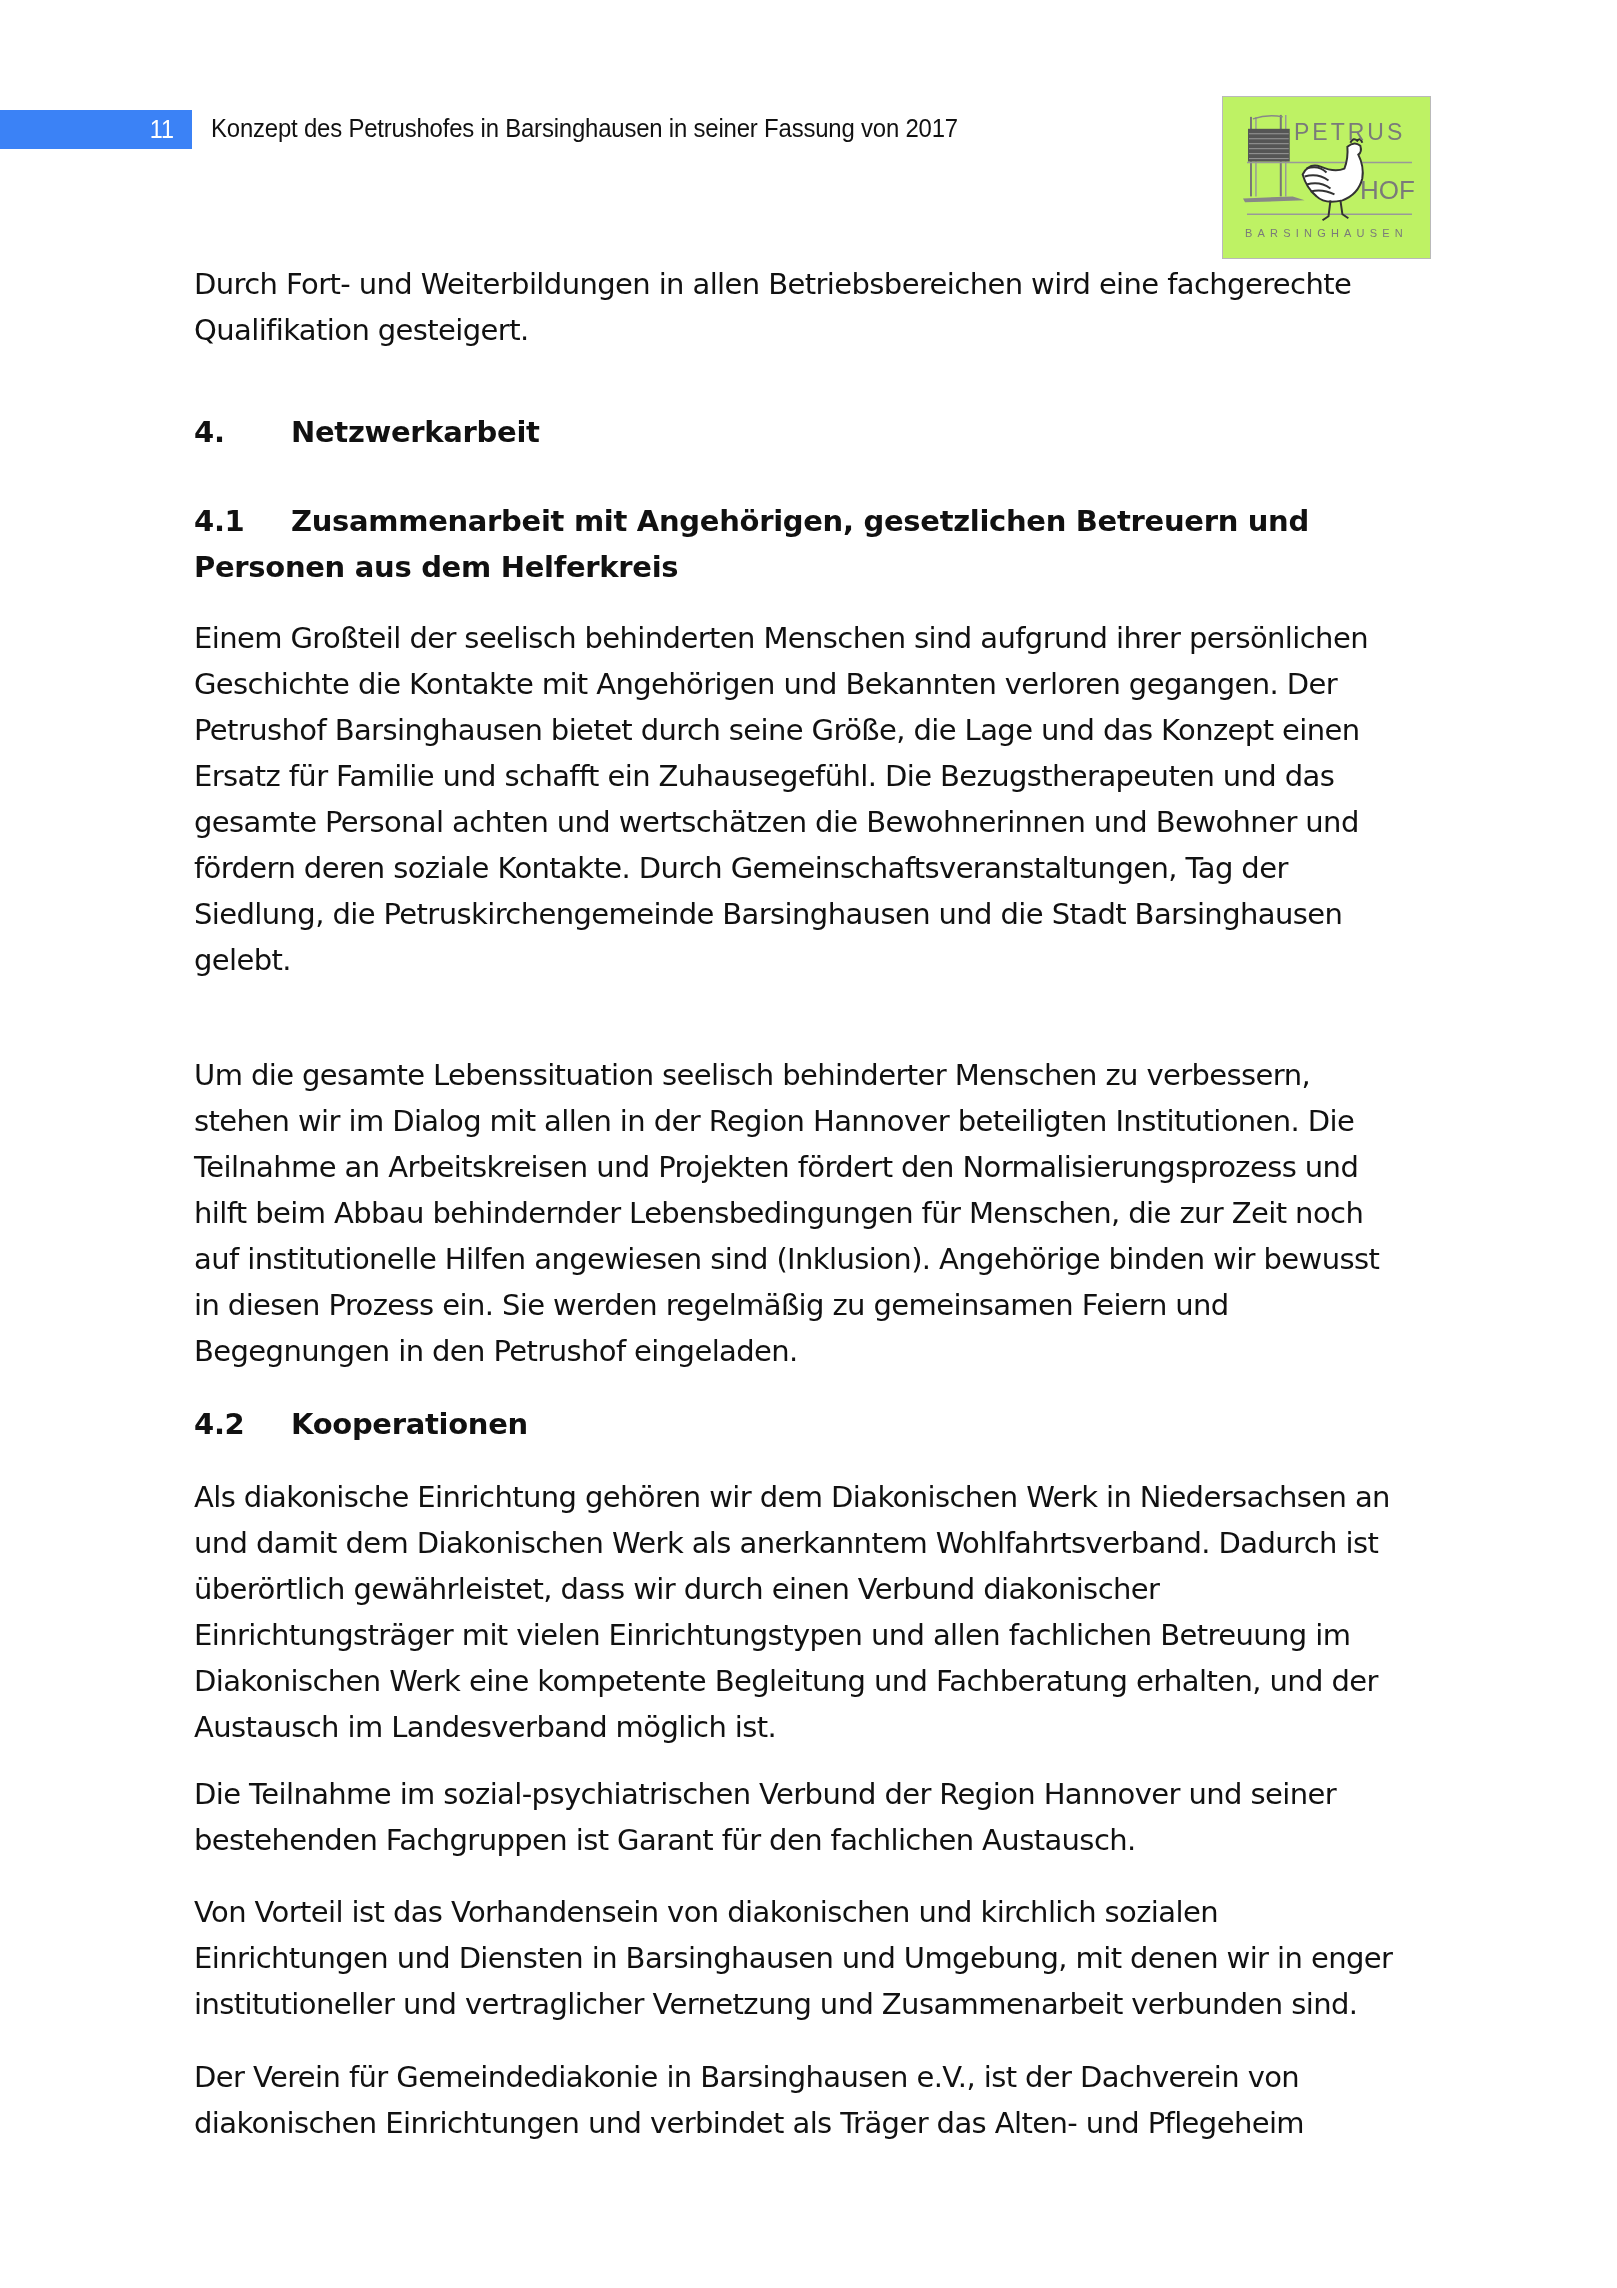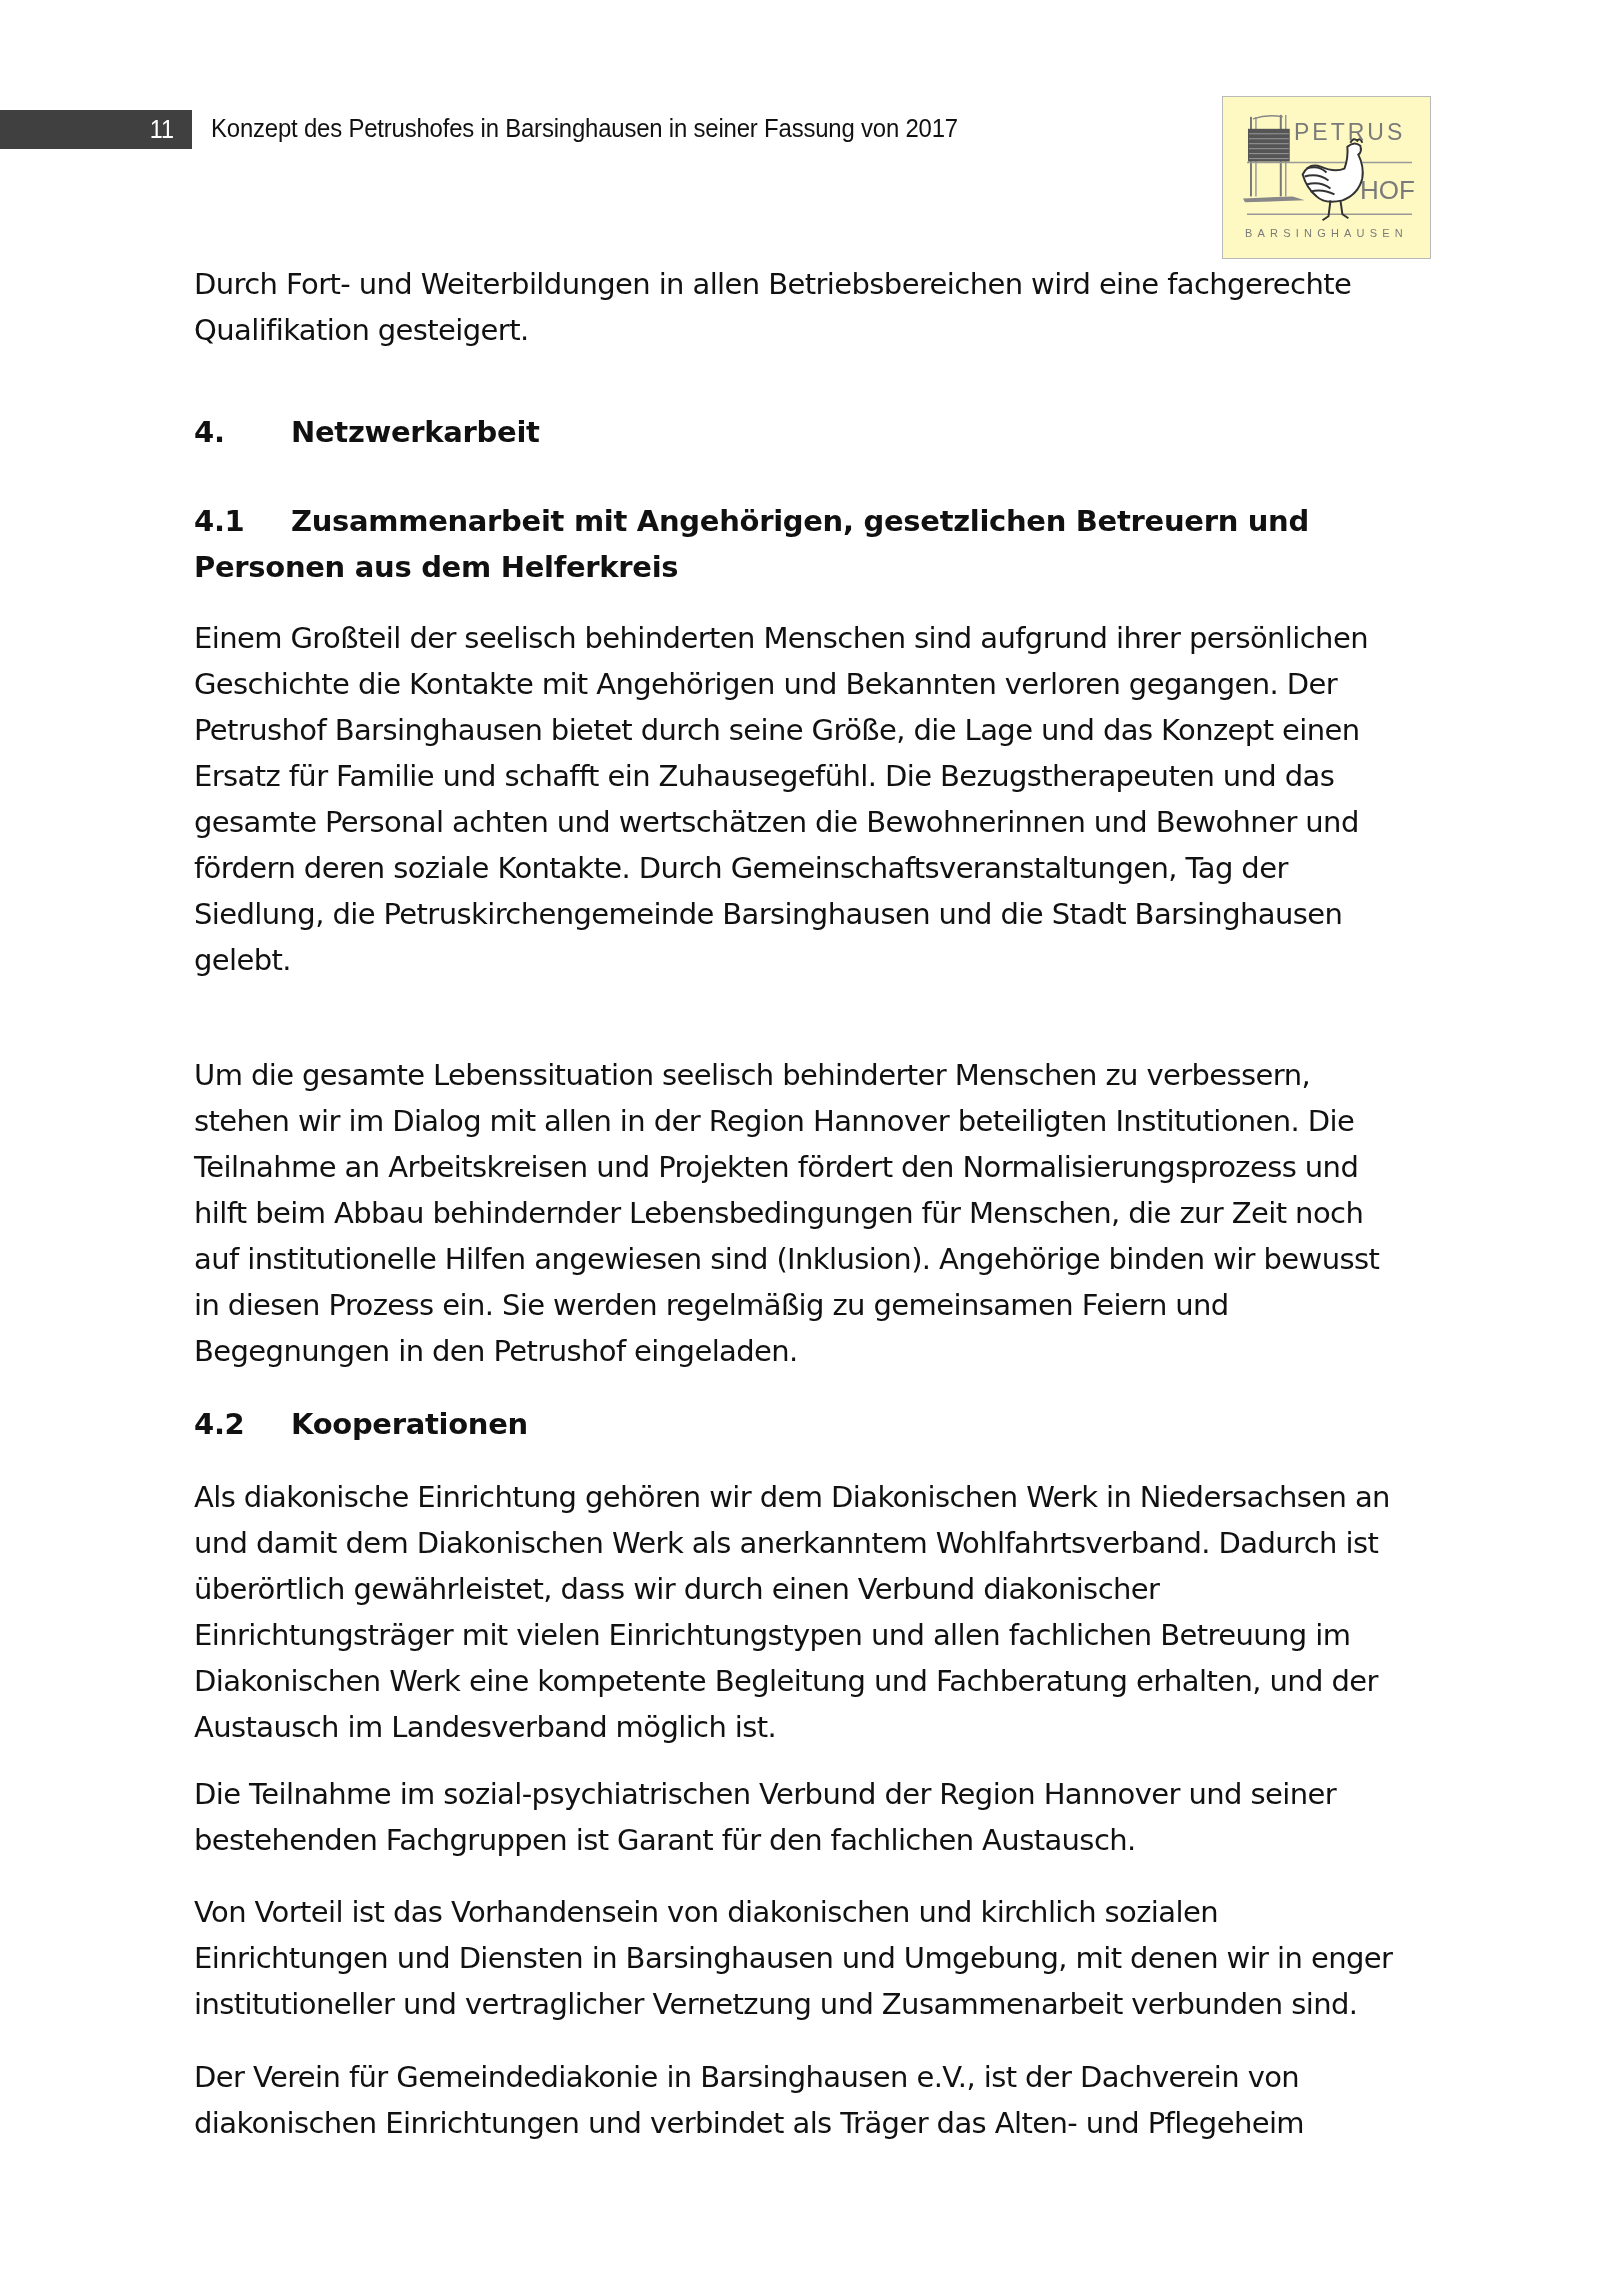--- a/index.html
+++ b/index.html
@@ -1,27 +1,27 @@
 <!DOCTYPE html>
 <html><head>
 <meta charset="utf-8">
 <style>
   html, body { margin: 0; padding: 0; background: #ffffff; }
   body { width: 1618px; height: 2289px; position: relative; overflow: hidden;
          font-family: "DejaVu Sans", sans-serif; color: #111111; }
   .page-num-bar { position: absolute; left: 0; top: 110px; width: 192px; height: 39px;
-                  background: #404040; }
+                  background: #3b82f6; }
   .page-num { position: absolute; right: 18px; top: 4px; color: #ffffff;
               font-family: "Liberation Sans Narrow", "Liberation Sans", sans-serif;
               font-size: 26px; line-height: 30px; transform: scaleX(0.9); transform-origin: right; }
   .header-title { position: absolute; left: 211px; top: 112px; font-size: 26px; line-height: 32px;
                   font-family: "Liberation Sans", sans-serif; color: #111; letter-spacing: -0.2px;
                   transform: scaleX(0.92); transform-origin: left; white-space: nowrap; }
   .logo { position: absolute; left: 1222px; top: 96px; width: 209px; height: 163px;
-          border: 1px solid #b9b9b9; background: #fef9c3; box-sizing: border-box; }
+          border: 1px solid #b9b9b9; background: #bef264; box-sizing: border-box; }
   .logo svg { position: absolute; left: 0; top: 0; }
   .logo .word { position: absolute; color: #7a7a7a; font-family: "Liberation Sans", sans-serif; }
   .logo .petrus { left: 71px; top: 22px; font-size: 23px; letter-spacing: 3px; }
   .logo .hof { left: 137px; top: 78px; font-size: 26px; }
   .logo .city { left: 22px; top: 130px; font-size: 11px; letter-spacing: 5.2px; }
 
   .text { position: absolute; left: 194px; width: 1284px; font-size: 29px; line-height: 46px;
           letter-spacing: -0.6px; white-space: nowrap; }
   .line { display: block; height: 46px; }
   .h { position: absolute; left: 194px; font-weight: bold; font-size: 29px; line-height: 46px;

